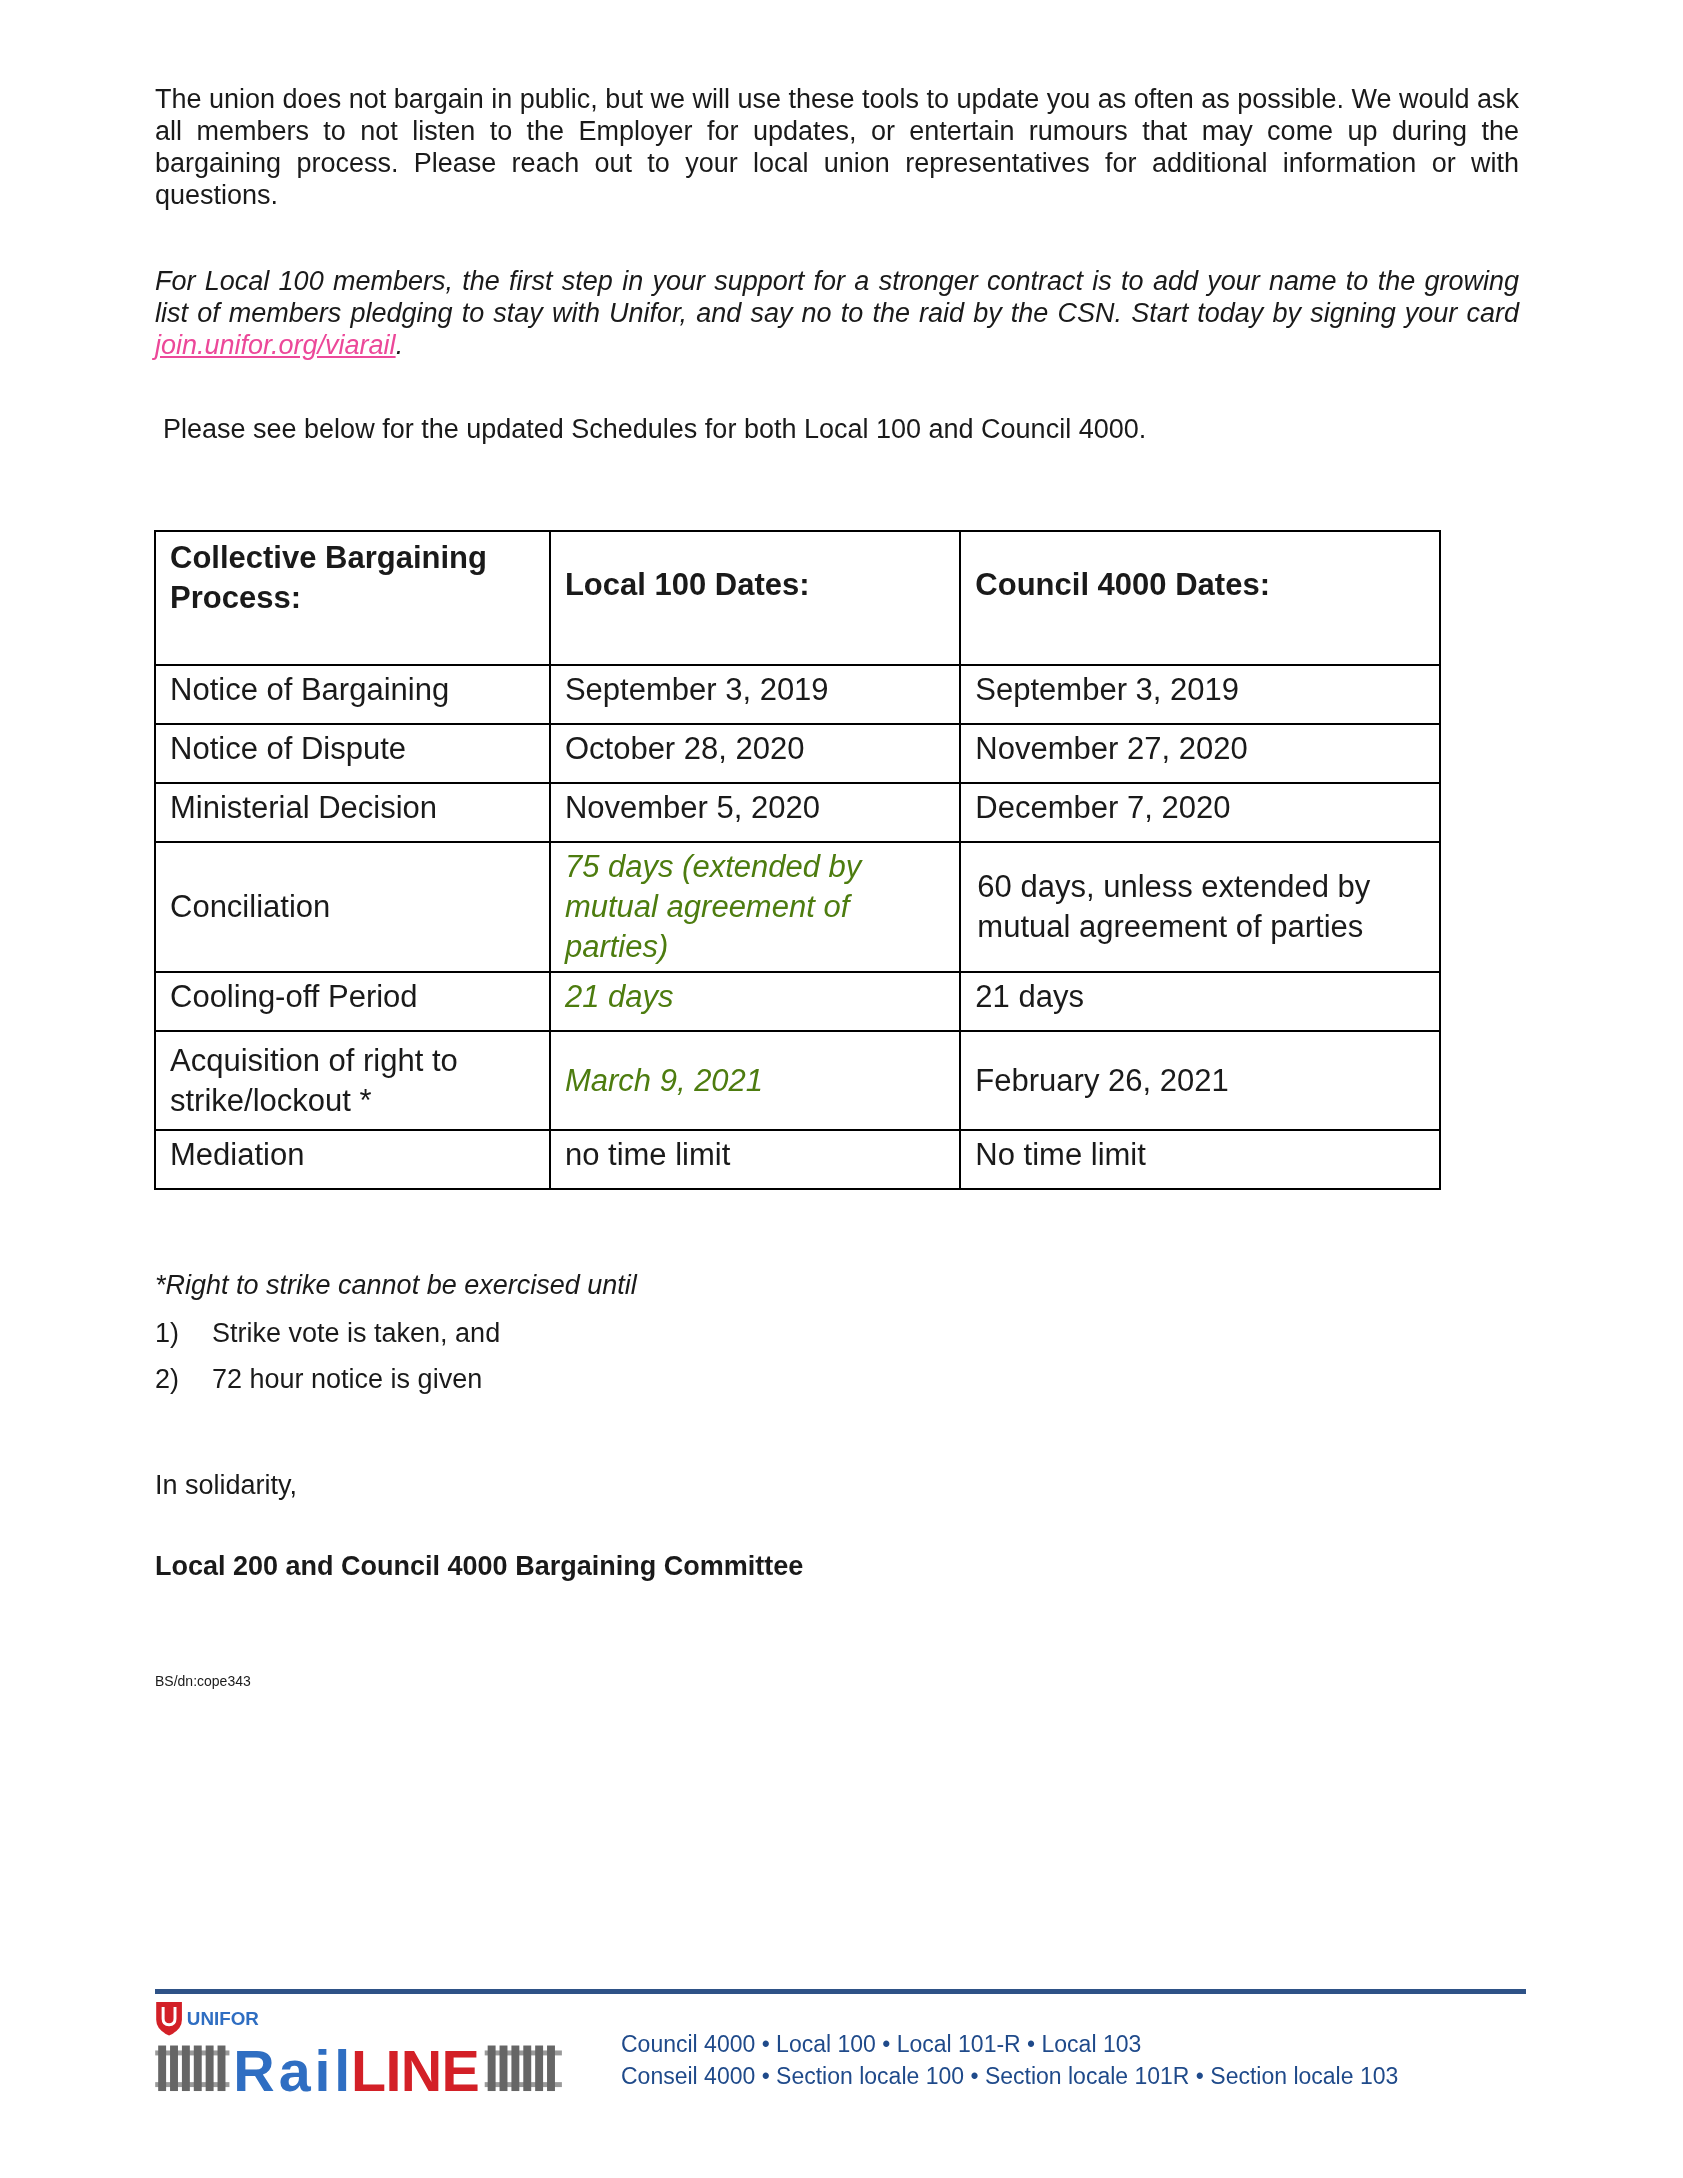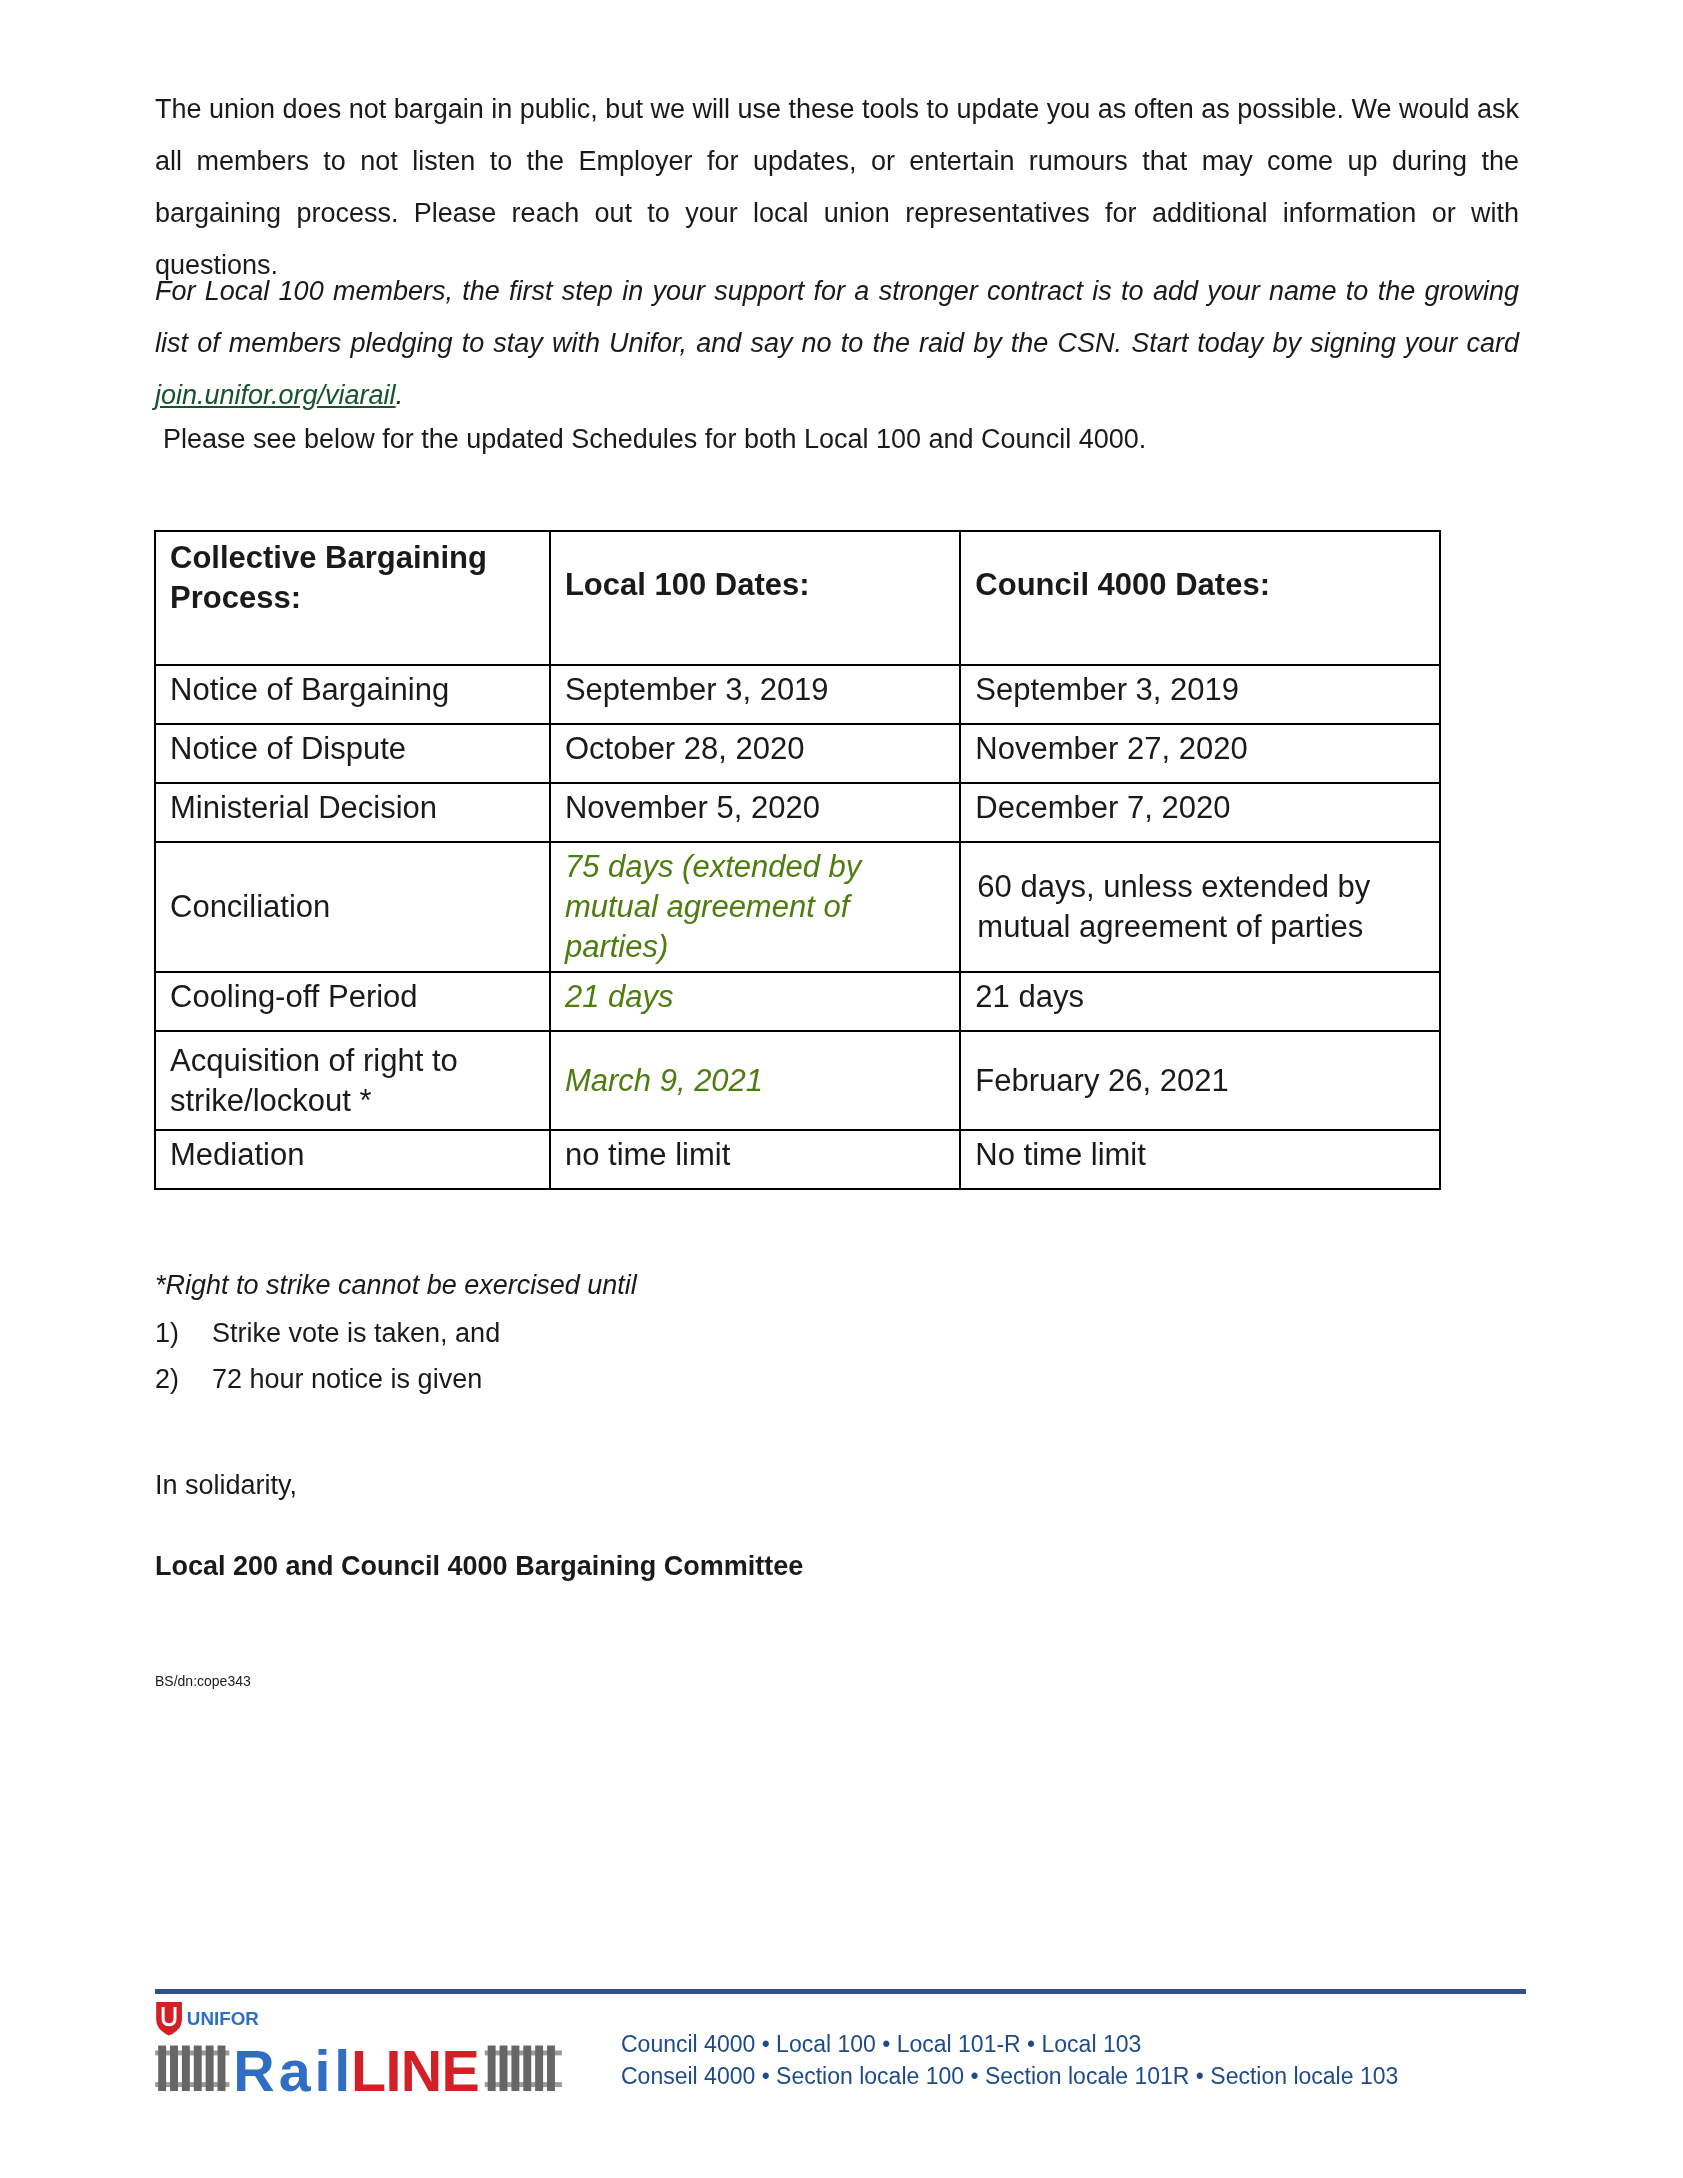--- a/index.html
+++ b/index.html
@@ -1,20 +1,20 @@
 <!DOCTYPE html>
 <html><head>
 <meta charset="utf-8">
 <style>
   html, body { margin: 0; padding: 0; background: #ffffff; }
   body { width: 1683px; height: 2178px; position: relative; overflow: hidden;
          font-family: "Liberation Sans", sans-serif; color: #1a1a1a; }
-  .para { position: absolute; left: 155px; width: 1364px; font-size: 27px; line-height: 52px; text-align: justify; }
+  .para { position: absolute; left: 155px; width: 1364px; font-size: 27px; line-height: 32px; text-align: justify; }
   .para.italic { font-style: italic; }
-  .link { color: #14532d; text-decoration: underline; }
+  .link { color: #ec4899; text-decoration: underline; }
   table.sched { position: absolute; left: 154px; top: 530px; border-collapse: collapse; width: 1287px; font-size: 31px; }
   table.sched td { border: 2px solid #000; padding: 4px 14px; vertical-align: middle; line-height: 40px; }
   table.sched td.c1 { width: 367px; }
   table.sched td.c2 { width: 383px; }
   table.sched td.c3 { width: 451px; }
   table.sched tr.hdr td { font-weight: bold; height: 93px; vertical-align: top; padding-top: 6px; }
   table.sched tr.hdr td.mid { vertical-align: middle; padding-bottom: 33px; }
   .red { color: #4d7c0f; font-style: italic; }
   .note { position: absolute; left: 155px; font-size: 27px; line-height: 40px; }
   .note.italic { font-style: italic; }

